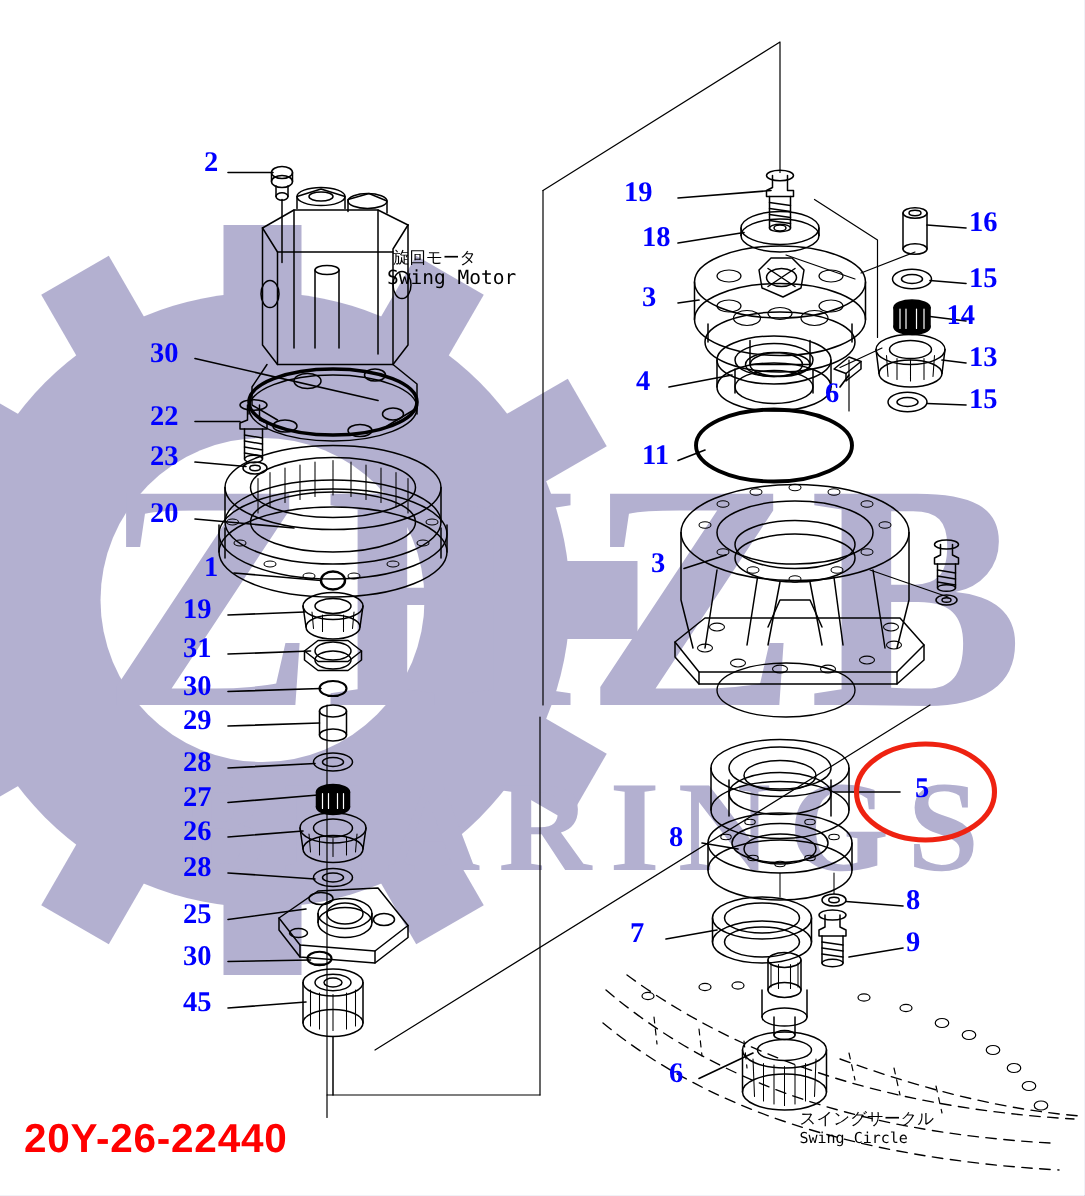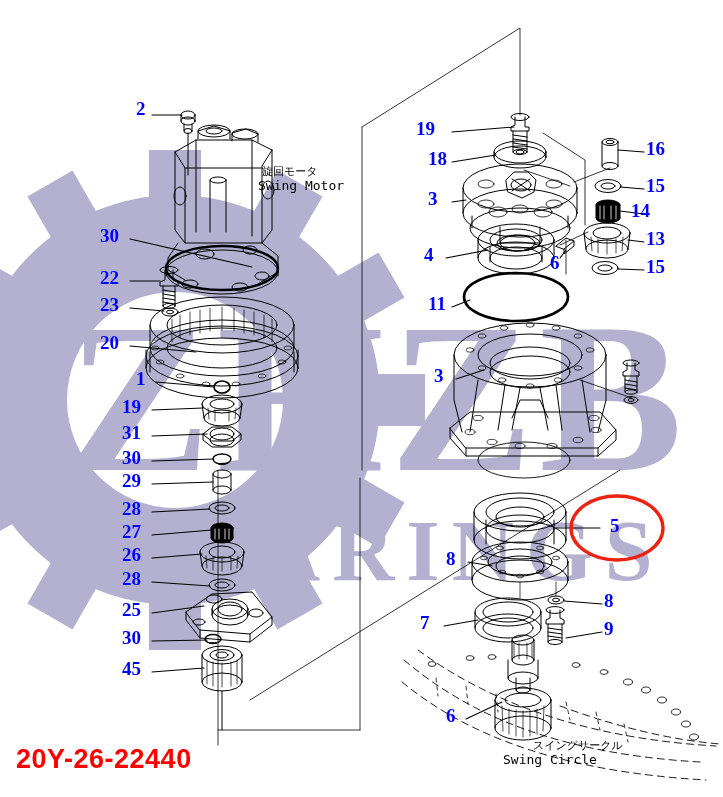--- a/index.html
+++ b/index.html
@@ -595,18 +595,18 @@
     <div class="callout" style="left:446px;top:549px">8</div>
     <div class="callout" style="left:604px;top:591px">8</div>
     <div class="callout" style="left:420px;top:613px">7</div>
     <div class="callout" style="left:604px;top:619px">9</div>
     <div class="callout" style="left:446px;top:706px">6</div>
 
     <div class="jlabel" style="left:262px;top:166px">旋回モータ</div>
     <div class="jlabel" style="left:258px;top:180px;font-size:13px">Swing Motor</div>
 
     <div class="jlabel" style="left:533px;top:740px">スイングサークル</div>
-    <div class="jlabel" style="left:503px;top:754px;font-size:13px">Swing Circle</div>
+    <div class="jlabel" style="left:533px;top:754px;font-size:10px">Swing Circle</div>
   </div>
 
   <div id="partno">20Y-26-22440</div>
 
 </div>
 
 </body></html>

